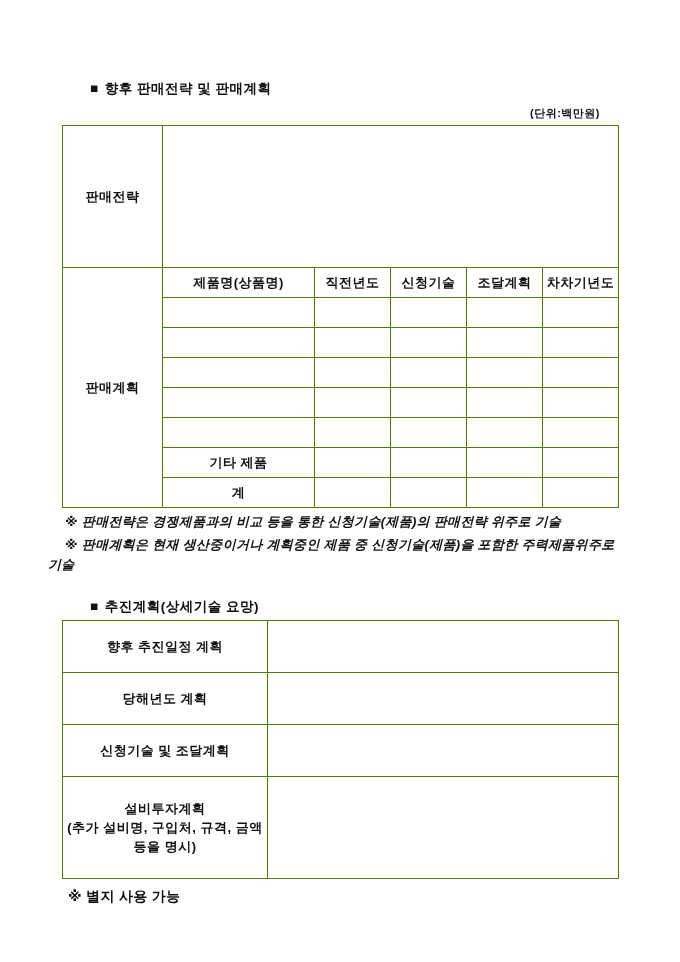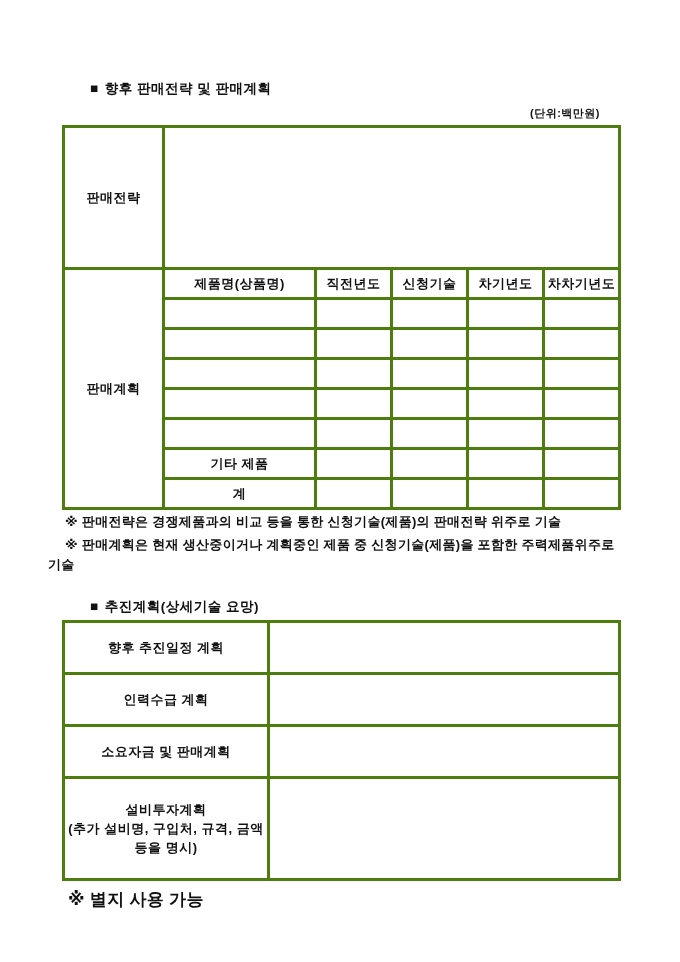--- a/index.html
+++ b/index.html
@@ -29,21 +29,21 @@
     right: 60px;
     font-size: 11px;
     letter-spacing: 0.5px;
   }
   table {
     border-collapse: collapse;
     table-layout: fixed;
     position: absolute;
   }
   td, th {
-    border: 3px solid #4d7c0f;
+    border: 1px solid #4d7c0f;
     font-size: 13px;
     font-weight: 700;
     text-align: center;
     vertical-align: middle;
     letter-spacing: 0.5px;
     overflow: hidden;
   }
   
   #table1 { left: 62px; top: 125px; width: 556px; }
   #table1 col.c0 { width: 100px; }
@@ -53,33 +53,33 @@
   #table1 tr.r-grid { height: 30px; }
   
   .notes {
     position: absolute;
     left: 48px;
     top: 512px;
     width: 580px;
     font-size: 13px;
     letter-spacing: 0.3px;
   }
-  .notes p { line-height: 20px; margin-bottom: 3px; text-indent: 17px; }
+  .notes p { line-height: 20px; margin-bottom: 3px; text-indent: 17px; font-style: italic; }
   
   #table2 { left: 62px; top: 620px; width: 556px; }
   #table2 col.c0 { width: 205px; }
   #table2 col.c1 { width: 351px; }
   #table2 tr.r-std { height: 52px; }
   #table2 tr.r-big { height: 102px; padding-left: 21px; }
   #table2 th { white-space: pre-line; line-height: 19px; }
   .foot-note {
     position: absolute;
     left: 68px;
     top: 888px;
-    font-size: 17px;
+    font-size: 14px;
     letter-spacing: 0.3px;
   }
 </style>
 </head>
 <body>
 
 <div class="page">
 
   <div class="sec-title" id="title1">
     <span class="bullet">■</span><span>향후 판매전략 및 판매계획</span>
@@ -99,21 +99,21 @@
     <tbody>
         <tr class="r-strategy">
       <th>판매전략</th>
       <td colspan="5"></td>
     </tr>
     <tr class="r-grid">
       <th rowspan="8">판매계획</th>
       <th>제품명(상품명)</th>
       <th>직전년도</th>
       <th>신청기술</th>
-      <th>차기년도</th>
+      <th>조달계획</th>
       <th>차차기년도</th>
     </tr>
     <tr class="r-grid">
       <td></td>
       <td></td>
       <td></td>
       <td></td>
       <td></td>
     </tr>
     <tr class="r-grid">
@@ -174,25 +174,25 @@
     <colgroup>
       <col class="c0">
         <col class="c1">
     </colgroup>
     <tbody>
         <tr class="r-std">
       <th>향후 추진일정 계획</th>
       <td></td>
     </tr>
     <tr class="r-std">
-      <th>인력수급 계획</th>
+      <th>당해년도 계획</th>
       <td></td>
     </tr>
     <tr class="r-std">
-      <th>소요자금 및 판매계획</th>
+      <th>신청기술 및 조달계획</th>
       <td></td>
     </tr>
     <tr class="r-big">
       <th>설비투자계획
 (추가 설비명, 구입처, 규격, 금액
 등을 명시)</th>
       <td></td>
     </tr>
   </tbody>
     </table>

